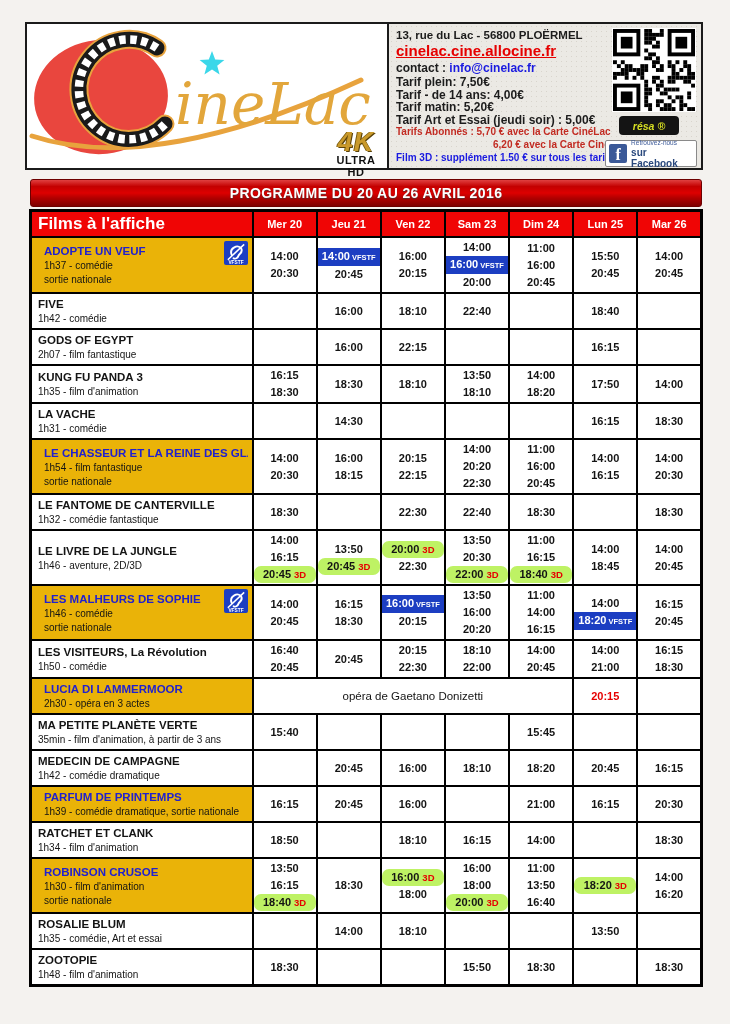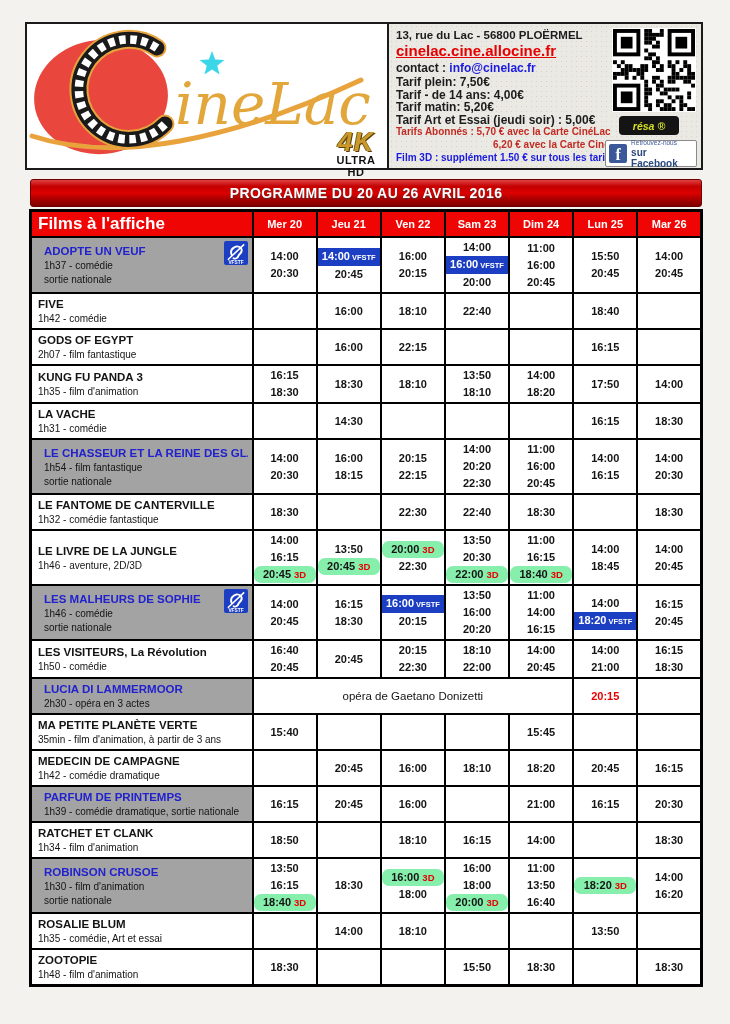--- a/index.html
+++ b/index.html
@@ -97,31 +97,31 @@
     background:#F00505; color:#fff; font-size:17px; font-weight:bold;
     text-align:left; padding:2px 6px; height:23px;
   }
   th.day-th{
     background:#F00505; color:#fff; font-size:11px; font-weight:bold;
     text-align:center; padding:4px 0;
   }
   td.film-cell{
     position:relative; padding:2px 4px 2px 6px; vertical-align:middle; background:#fff;
   }
-  td.film-cell.hl{ background:#a3a3a3;padding-left:12px; }
+  td.film-cell.hl{ background:#eab308;padding-left:12px; }
   .film-title{ font-size:11.5px; font-weight:bold; color:#141414; line-height:16px; white-space:nowrap; overflow:hidden; }
   td.film-cell.hl .film-title{ color:#2121CE; }
   .film-sub{ font-size:10px; color:#141414; line-height:14px; white-space:nowrap; overflow:hidden; }
   .vfstf-badge{ position:absolute; top:3px; right:4px; }
 
   td.day-cell{ padding:1px 0; vertical-align:middle; text-align:center; background:#fff; }
   .slot{ display:block; font-size:11px; font-weight:bold; color:#141414; line-height:17px; }
   .slot.vfstf{ background:#1C3EC2; color:#fff; }
   .slot.vfstf .tag{ font-size:7.5px; margin-left:2px; }
-  .slot.d3{ background:#86efac;border-radius:7px; }
+  .slot.d3{ background:#bef264;border-radius:7px; }
   .slot.d3 .tag{ color:#E60000; font-size:9.5px; margin-left:3px; }
   .slot.red{ color:#E60000; }
   td.merge-cell{ text-align:center; font-size:11.5px; color:#141414; vertical-align:middle; }
 </style>
 </head>
 <body>
 
 <div class="header-box">
   <div class="logo-area">
     <svg class="logo-svg" width="360" height="148" viewBox="0 0 360 148">

